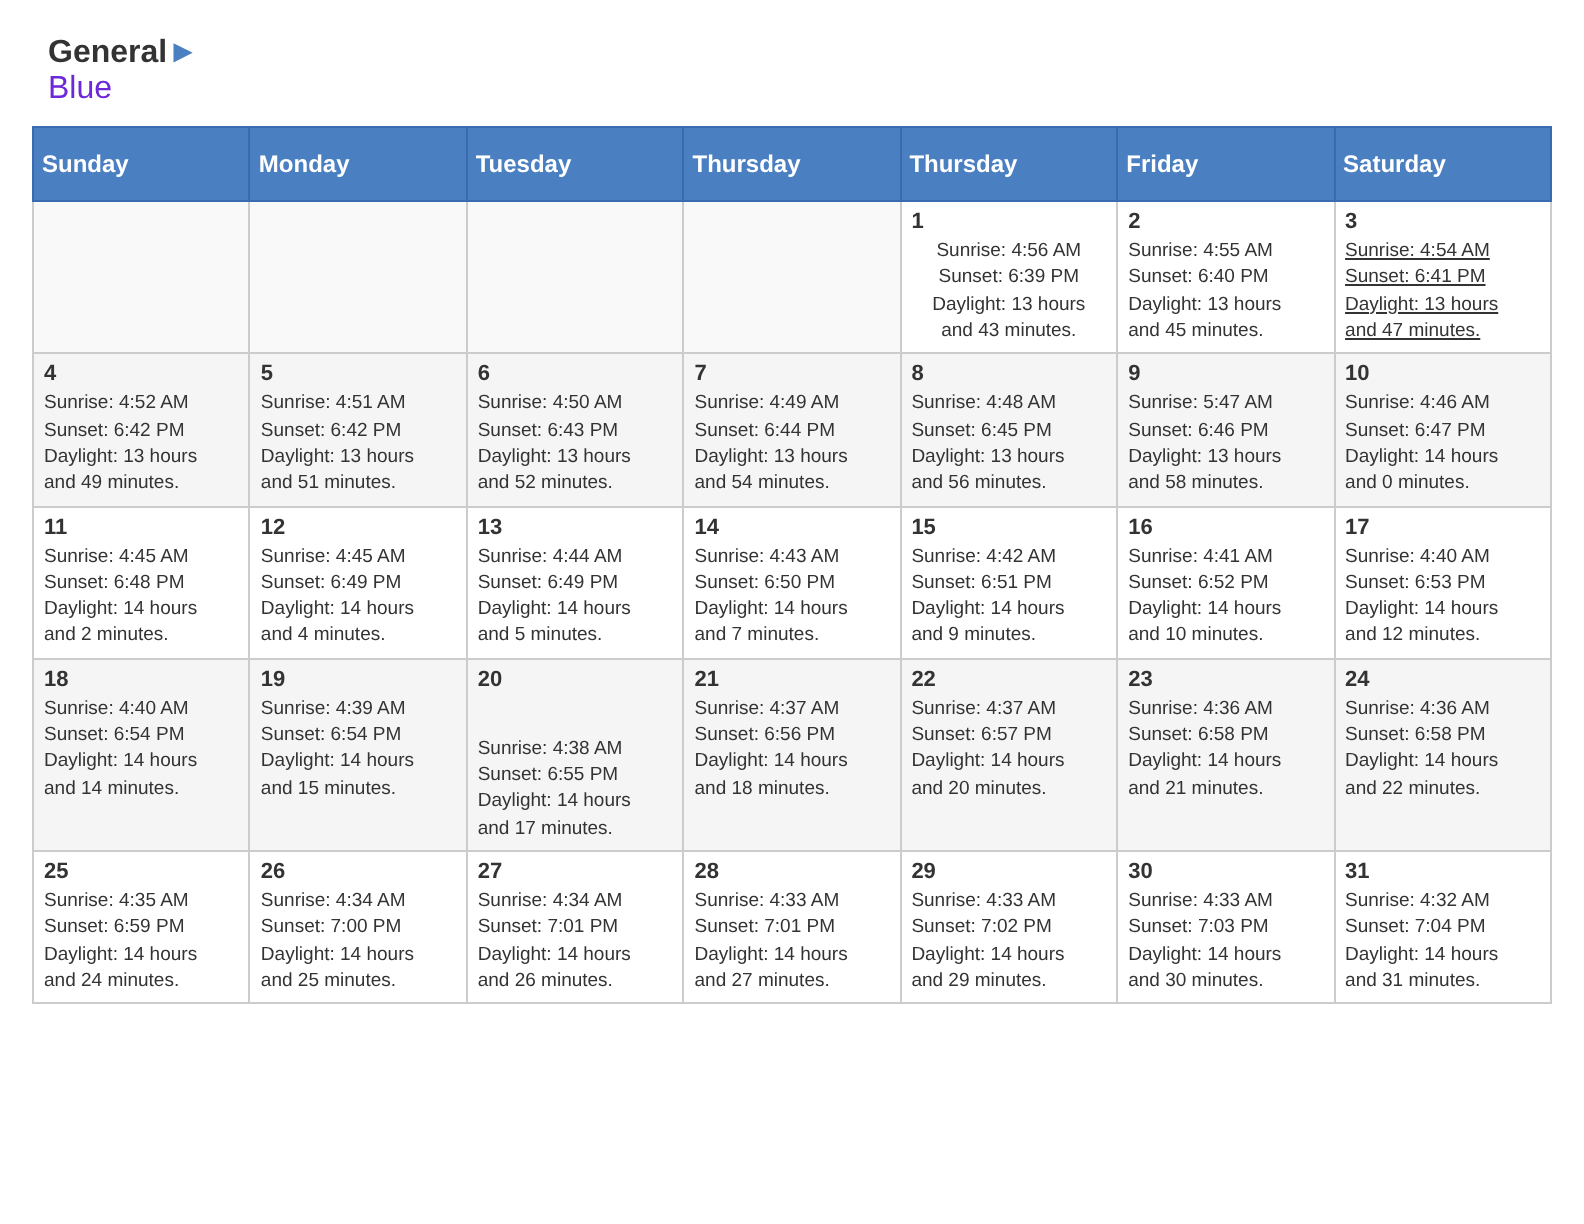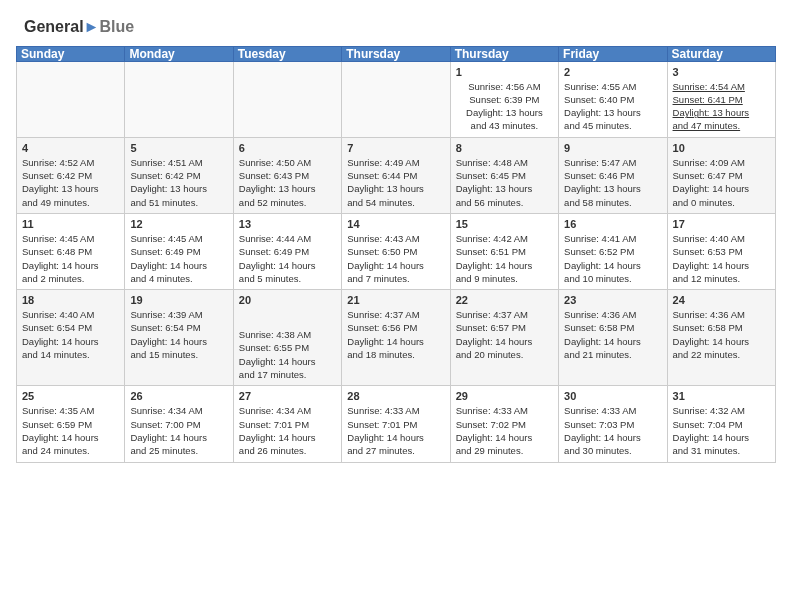--- a/index.html
+++ b/index.html
@@ -36,21 +36,21 @@
       width: 100%;
       border-collapse: collapse;
       margin: 0 8px;
       width: calc(100% - 16px);
     }
     thead tr th {
       background-color: #4a7fc1;
       color: #fff;
       font-size: 12px;
       font-weight: bold;
-      padding: 0 4px;
+      padding: 11px 4px;
       text-align: left;
       border: 1px solid #3a6aaf;
     }
     tbody tr td {
       vertical-align: top;
       border: 1px solid #ccc;
       padding: 4px 5px;
       font-size: 10px;
       color: #333;
       width: 14.28%;
@@ -76,23 +76,23 @@
     }
     .table-wrapper {
       padding: 0 8px 8px 8px;
     }
   </style>
 </head>
 <body>
 
 <div class="header">
   <div class="logo">
-    <div style="display:flex;align-items:flex-start;line-height:1.1">
+    <div style="display:flex;flex-direction:column;align-items:flex-start;line-height:1.1">
       <span style="font-size:16px;font-weight:bold;color:#333">General<span style="color:#4a7fc1">►</span></span>
-      <span style="font-size:16px;font-weight:bold;color:#737373">Blue</span>
+      <span style="font-size:16px;font-weight:normal;color:#6d28d9">Blue</span>
     </div>
   </div>
   <div class="title-block">
     <div class="month-year"></div>
     <div class="location"></div>
   </div>
 </div>
 
 <div class="table-wrapper">
   <table>
@@ -173,21 +173,21 @@
           </td>
           <td>
             <span class="day-num">9</span>
             <div class="day-info" style="white-space: pre-line;">Sunrise: 5:47 AM
 Sunset: 6:46 PM
 Daylight: 13 hours
 and 58 minutes.</div>
           </td>
           <td>
             <span class="day-num">10</span>
-            <div class="day-info" style="white-space: pre-line;">Sunrise: 4:09 AM
+            <div class="day-info" style="white-space: pre-line;">Sunrise: 4:46 AM
 Sunset: 6:47 PM
 Daylight: 14 hours
 and 0 minutes.</div>
           </td>
         </tr>
         <tr>
           <td>
             <span class="day-num">11</span>
             <div class="day-info" style="white-space: pre-line;">Sunrise: 4:45 AM
 Sunset: 6:48 PM

